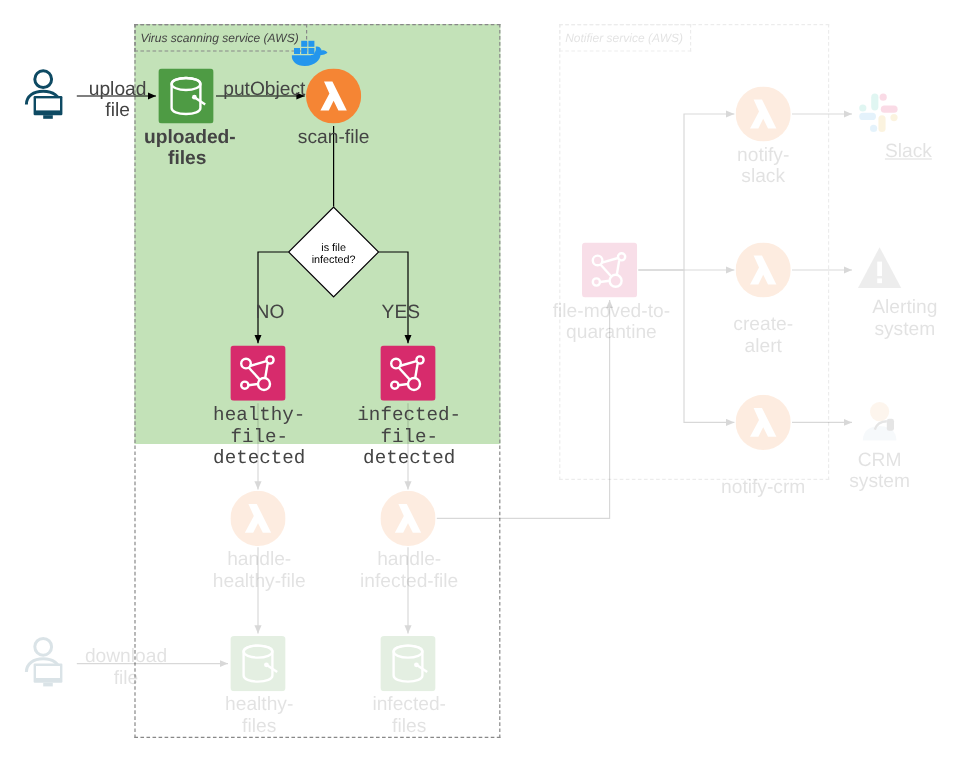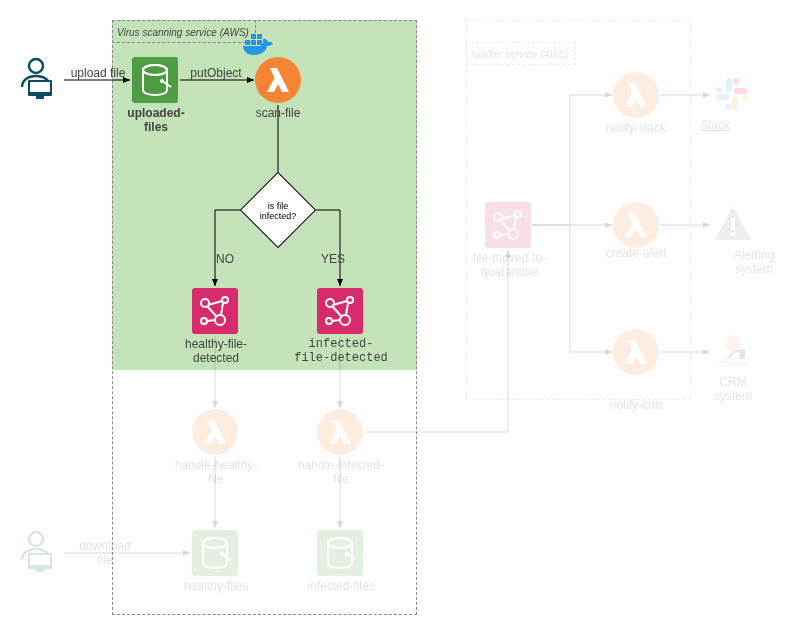--- a/index.html
+++ b/index.html
@@ -1,18 +1,18 @@
 <!DOCTYPE html>
 <html><head>
 <meta charset="utf-8">
 <style>
   * { box-sizing: border-box; margin: 0; padding: 0; }
   body { font-family: Arial, Helvetica, sans-serif; background: #fff; width: 800px; height: 636px; overflow: hidden; position: relative; }
   .layer { position: absolute; left: 0; top: 0; width: 800px; height: 636px; }
-  .label { font-size: 12px; color: #444; text-align: center; position: absolute; }
+  .label { font-size: 16px; color: #444; text-align: center; position: absolute; }
   .svc-title { font-size: 10px; font-style: italic; color: #444; }
   .box { position: absolute; border: 1px dashed #888; padding-left: 47px; }
   .faded { opacity: 0.15; }
   .diamond { width: 54px; height: 54px; background: #fff; border: 1px solid #000; transform: rotate(45deg); position: absolute; }
   .diamond .dtext { transform: rotate(-45deg); width: 54px; height: 54px; display:flex; align-items:center; justify-content:center; font-size:9px; text-align:center; }
 </style>
 </head>
 <body>
 
 <svg width="0" height="0" style="position:absolute">
@@ -86,21 +86,21 @@
 
 <div style="position:absolute; left:112px; top:20px; width:305px; height:350px; background:#c3e2b8;"></div>
 
 <div class="box" style="left:112px; top:20px; width:305px; height:595px;">
   <div style="position:absolute; top:-1px; left:-1px; border:1px dashed #888; padding:1px 6px 2px 4px;">
     <span class="svc-title">Virus scanning service (AWS)</span>
   </div>
 </div>
 
 <div class="box faded" style="left:466px; top:20px; width:225px; height:380px;">
-  <div style="position:absolute; top:-1px; left:-1px; border:1px dashed #888; padding:1px 6px 2px 4px;margin-top:22px;">
+  <div style="position:absolute; top:-1px; left:-1px; border:1px dashed #888; padding:1px 6px 2px 4px;">
     <span class="svc-title">Notifier service (AWS)</span>
   </div>
 </div>
 
 <svg class="layer">
 
   <line x1="64" y1="80" x2="130" y2="80" stroke="#000" stroke-width="1" marker-end="url(#arrow)"></line>
 
   <line x1="180" y1="80" x2="254" y2="80" stroke="#000" stroke-width="1" marker-end="url(#arrow)"></line>
 
@@ -163,21 +163,21 @@
 <div class="diamond" style="left:251px; top:183px;">
   <div class="dtext">is file infected?</div>
 </div>
 
 <div class="label" style="left:210px; top:252px; width:30px;">NO</div>
 <div class="label" style="left:318px; top:252px; width:30px;">YES</div>
 
 <svg style="position:absolute; left:192px; top:288px; width:46px; height:46px;">
     <use href="#icon-sns"></use>
   </svg>
-<div class="label" style="left:168px; top:337px; width:96px;">healthy-file-detected</div>
+<div class="label" style="left:168px; top:337px; width:96px;font-family:Liberation Mono, monospace;">healthy-file-detected</div>
 
 <svg style="position:absolute; left:317px; top:288px; width:46px; height:46px;">
     <use href="#icon-sns"></use>
   </svg>
 <div class="label" style="left:293px; top:337px; width:96px;font-family:Liberation Mono, monospace;">infected-file-detected</div>
 
 <svg class="faded" style="position:absolute; left:192px; top:409px; width:46px; height:46px;">
     <use href="#icon-lambda"></use>
   </svg>
 <div class="label faded" style="left:170px; top:458px; width:92px;">handle-healthy-file</div>
@@ -208,31 +208,31 @@
 <div class="label faded" style="left:452px; top:251px; width:115px;">file-moved-to-quarantine</div>
 
 <svg class="faded" style="position:absolute; left:613px; top:72px; width:46px; height:46px;">
     <use href="#icon-lambda"></use>
   </svg>
 <div class="label faded" style="left:600px; top:121px; width:72px;">notify-slack</div>
 
 <svg class="faded" style="position:absolute; left:613px; top:202px; width:46px; height:46px;">
     <use href="#icon-lambda"></use>
   </svg>
-<div class="label faded" style="left:600px; top:246px; width:72px;">create-alert</div>
+<div class="label faded" style="left:600px; top:262px; width:72px;">create-alert</div>
 
 <svg class="faded" style="position:absolute; left:613px; top:329px; width:46px; height:46px;">
     <use href="#icon-lambda"></use>
   </svg>
 <div class="label faded" style="left:600px; top:378px; width:72px;margin-top:20px;">notify-crm</div>
 
 <svg class="faded" style="position:absolute; left:714px; top:76px; width:38px; height:38px;">
     <use href="#icon-slack"></use>
   </svg>
-<div class="label faded" style="left:688px; top:118px; width:54px;text-decoration:underline;">Slack</div>
+<div class="label faded" style="left:730px; top:118px; width:54px;text-decoration:underline;">Slack</div>
 
 <svg class="faded" style="position:absolute; left:713px; top:204px; width:40px; height:40px;">
     <use href="#icon-alert"></use>
   </svg>
 <div class="label faded" style="left:695px; top:248px; width:78px;margin-left:20px;">Alerting system</div>
 
 <svg class="faded" style="position:absolute; left:713px; top:331px; width:40px; height:40px;">
     <use href="#icon-crm"></use>
   </svg>
 <div class="label faded" style="left:700px; top:375px; width:66px;">CRM system</div>

